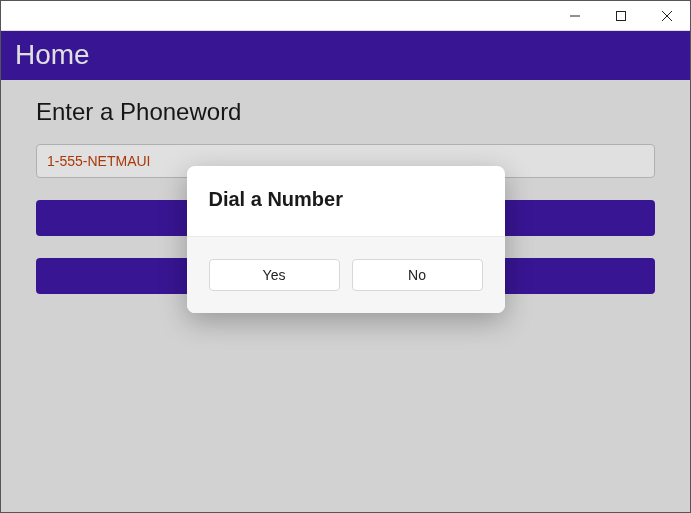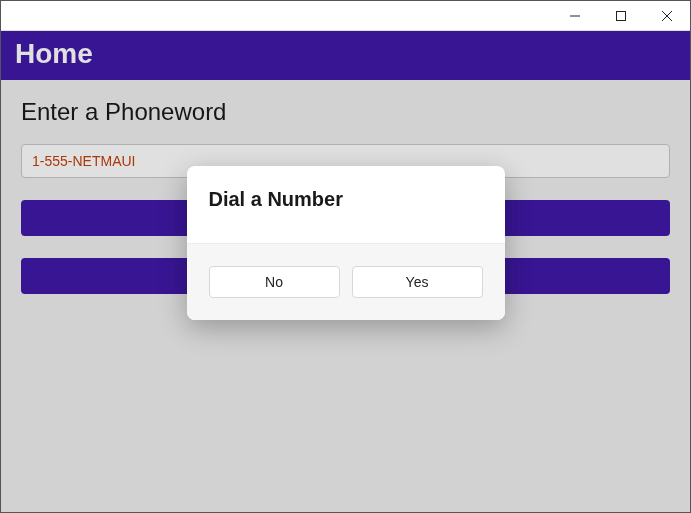--- a/index.html
+++ b/index.html
@@ -22,28 +22,28 @@
     font-size: 10px;
     color: #222;
   }
   .titlebar .ctrl svg { display: block; }
 
   .header {
     background: #4019a8;
     color: #fff;
     padding: 8px 14px 10px 14px;
     font-size: 28px;
-    font-weight: 700;
+    font-weight: 400;
     height: 49px;
     display: flex;
-    align-items: flex-end;
+    align-items: flex-start;
   }
 
   .content {
-    padding: 18px 20px;
+    padding: 18px 35px;
     background: #f0f0f0;
     height: calc(100% - 30px - 49px);
   }
 
   .prompt-label {
     font-size: 24px;
     color: #1a1a1a;
     font-weight: 400;
     margin-bottom: 18px;
   }
@@ -89,21 +89,21 @@
     box-shadow: 0 8px 28px rgba(0,0,0,0.28);
     overflow: hidden;
   }
   .dialog-body {
     padding: 22px 22px 18px 22px;
   }
   .dialog-title {
     font-size: 20px;
     font-weight: 600;
     color: #1a1a1a;
-    margin-bottom: 14px;
+    margin-bottom: 7px;
   }
   .dialog-message {
     font-size: 13.5px;
     color: #222;
     line-height: 1.4;
     margin-bottom: 6px;
   }
   .dialog-actions {
     background: #f6f6f6;
     border-top: 1px solid #eaeaea;
@@ -153,17 +153,17 @@
   <button class="big-btn"></button>
   <button class="big-btn"></button>
 </div>
 
 <div class="overlay">
   <div class="dialog">
     <div class="dialog-body">
       <div class="dialog-title">Dial a Number</div>
     </div>
     <div class="dialog-actions">
+      <button class="dlg-btn">Yes</button>
       <button class="dlg-btn">No</button>
-      <button class="dlg-btn">Yes</button>
     </div>
   </div>
 </div>
 
 </body></html>

